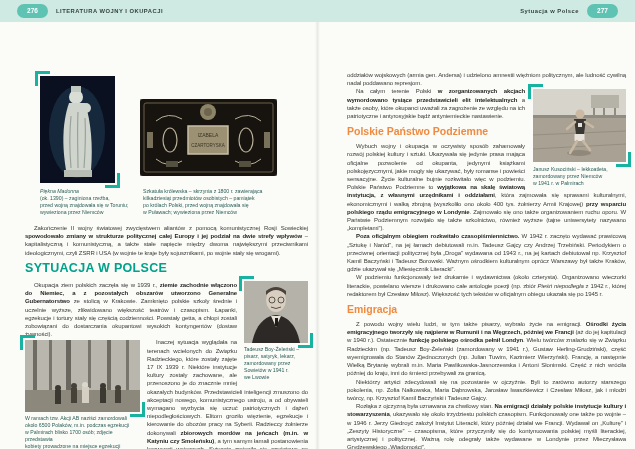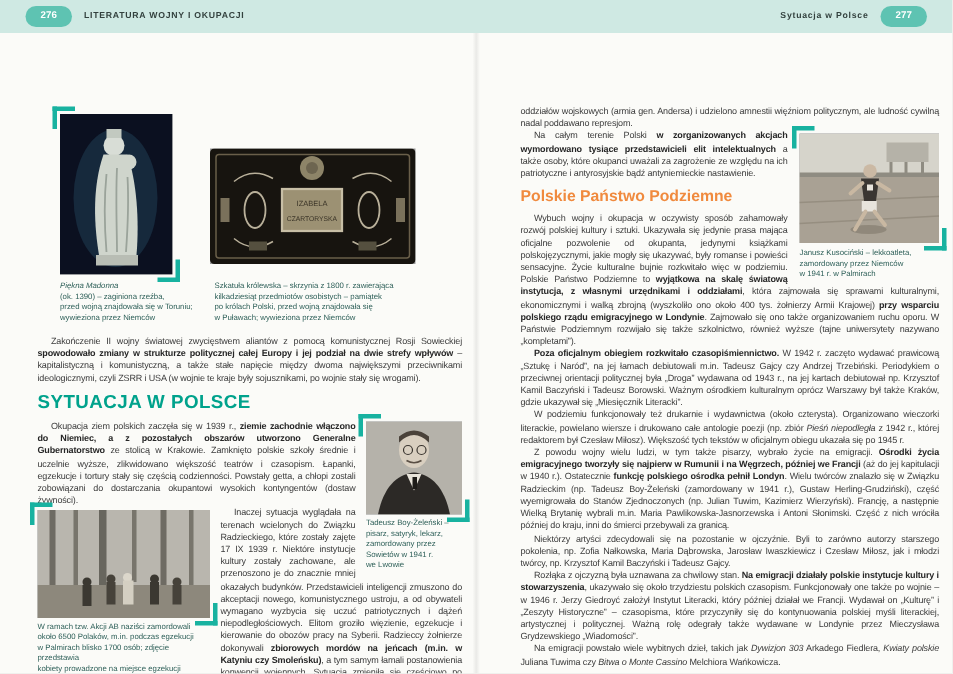--- a/index.html
+++ b/index.html
@@ -206,20 +206,21 @@
       </div>
 
       <p class="body ind"><span>Na całym terenie Polski </span><span class="b">w zorganizowanych akcjach wymordowano tysiące przedstawicieli elit intelektualnych</span><span> a także osoby, które okupanci uważali za zagrożenie ze względu na ich patriotyczne i antyrosyjskie bądź antyniemieckie nastawienie.</span></p>
 
       <h2 class="h-orange">Polskie Państwo Podziemne</h2>
 
       <p class="body ind"><span>Wybuch wojny i okupacja w oczywisty sposób zahamowały rozwój polskiej kultury i sztuki. Ukazywała się jedynie prasa mająca oficjalne pozwolenie od okupanta, jedynymi książkami polskojęzycznymi, jakie mogły się ukazywać, były romanse i powieści sensacyjne. Życie kulturalne bujnie rozkwitało więc w podziemiu. Polskie Państwo Podziemne to </span><span class="b">wyjątkowa na skalę światową instytucja, z własnymi urzędnikami i oddziałami</span><span>, która zajmowała się sprawami kulturalnymi, ekonomicznymi i walką zbrojną (wyszkoliło ono około 400 tys. żołnierzy Armii Krajowej) </span><span class="b">przy wsparciu polskiego rządu emigracyjnego w Londynie</span><span>. Zajmowało się ono także organizowaniem ruchu oporu. W Państwie Podziemnym rozwijało się także szkolnictwo, również wyższe (tajne uniwersytety nazywano „kompletami”).</span></p>
       <p class="body ind"><span class="b">Poza oficjalnym obiegiem rozkwitało czasopiśmiennictwo.</span><span> W 1942 r. zaczęto wydawać prawicową „Sztukę i Naród”, na jej łamach debiutowali m.in. Tadeusz Gajcy czy Andrzej Trzebiński. Periodykiem o przeciwnej orientacji politycznej była „Droga” wydawana od 1943 r., na jej kartach debiutował np. Krzysztof Kamil Baczyński i Tadeusz Borowski. Ważnym ośrodkiem kulturalnym oprócz Warszawy był także Kraków, gdzie ukazywał się „Miesięcznik Literacki”.</span></p>
       <p class="body ind"><span>W podziemiu funkcjonowały też drukarnie i wydawnictwa (około czterysta). Organizowano wieczorki literackie, powielano wiersze i drukowano całe antologie poezji (np. zbiór </span><span class="i">Pieśń niepodległa</span><span> z 1942 r., której redaktorem był Czesław Miłosz). Większość tych tekstów w oficjalnym obiegu ukazała się po 1945 r.</span></p>
 
+      <h2 class="h-orange">Emigracja</h2>
 
       <p class="body ind"><span>Z powodu wojny wielu ludzi, w tym także pisarzy, wybrało życie na emigracji. </span><span class="b">Ośrodki życia emigracyjnego tworzyły się najpierw w Rumunii i na Węgrzech, później we Francji</span><span> (aż do jej kapitulacji w 1940 r.). Ostatecznie </span><span class="b">funkcję polskiego ośrodka pełnił Londyn</span><span>. Wielu twórców znalazło się w Związku Radzieckim (np. Tadeusz Boy-Żeleński (zamordowany w 1941 r.), Gustaw Herling-Grudziński), część wyemigrowała do Stanów Zjednoczonych (np. Julian Tuwim, Kazimierz Wierzyński). Francję, a następnie Wielką Brytanię wybrali m.in. Maria Pawlikowska-Jasnorzewska i Antoni Słonimski. Część z nich wróciła później do kraju, inni do śmierci przebywali za granicą.</span></p>
       <p class="body ind"><span>Niektórzy artyści zdecydowali się na pozostanie w ojczyźnie. Byli to zarówno autorzy starszego pokolenia, np. Zofia Nałkowska, Maria Dąbrowska, Jarosław Iwaszkiewicz i Czesław Miłosz, jak i młodzi twórcy, np. Krzysztof Kamil Baczyński i Tadeusz Gajcy.</span></p>
       <p class="body ind"><span>Rozłąka z ojczyzną była uznawana za chwilowy stan. </span><span class="b">Na emigracji działały polskie instytucje kultury i stowarzyszenia</span><span>, ukazywało się około trzydziestu polskich czasopism. Funkcjonowały one także po wojnie – w 1946 r. Jerzy Giedroyć założył Instytut Literacki, który później działał we Francji. Wydawał on „Kulturę” i „Zeszyty Historyczne” – czasopisma, które przyczyniły się do kontynuowania polskiej myśli literackiej, artystycznej i politycznej. Ważną rolę odegrały także wydawane w Londynie przez Mieczysława Grydzewskiego „Wiadomości”.</span></p>
       <p class="body ind"><span>Na emigracji powstało wiele wybitnych dzieł, takich jak </span><span class="i">Dywizjon 303</span><span> Arkadego Fiedlera, </span><span class="i">Kwiaty polskie</span><span> Juliana Tuwima czy </span><span class="i">Bitwa o Monte Cassino</span><span> Melchiora Wańkowicza.</span></p>
     </div>
   </div>
 
 </div>
 

